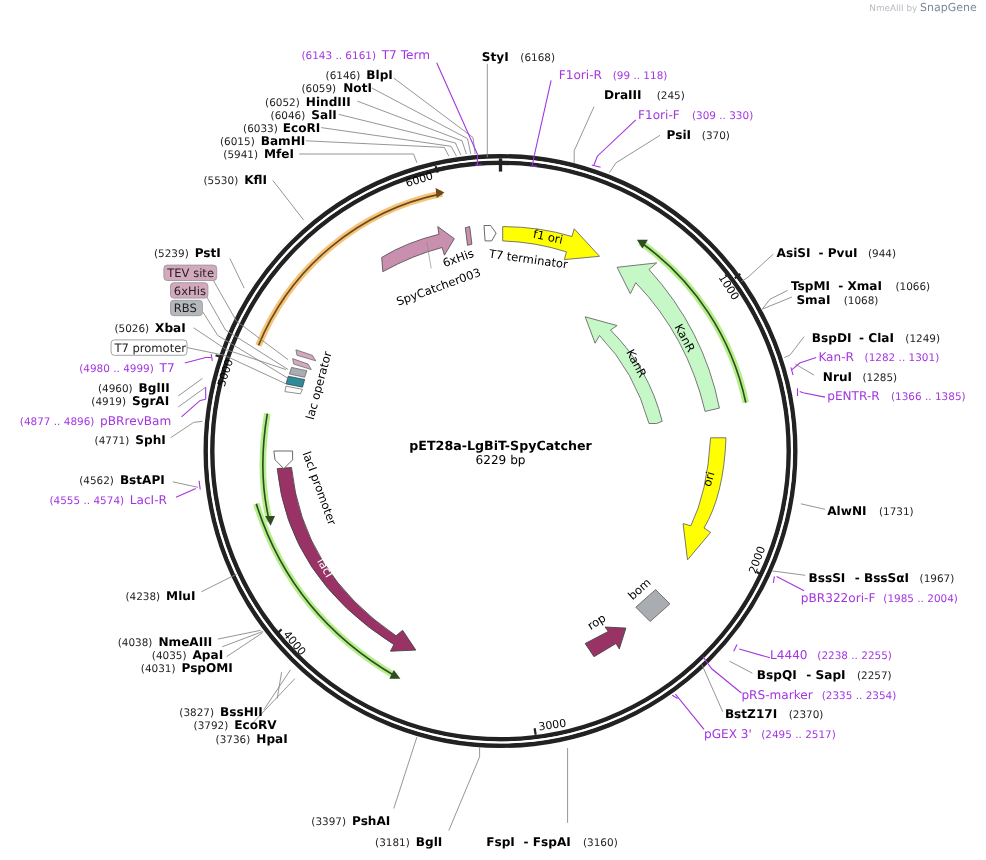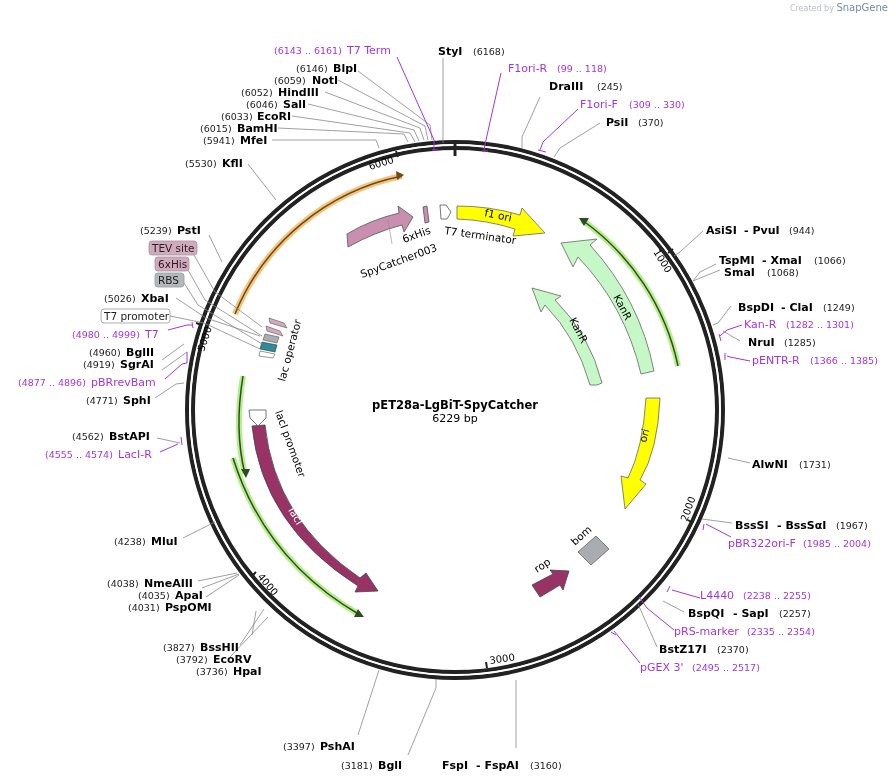--- a/index.html
+++ b/index.html
@@ -13,21 +13,21 @@
   .title{font-family:"DejaVu Sans",sans-serif;font-weight:bold;font-size:11.5px;fill:#000;}
   .subtitle{font-family:"DejaVu Sans",sans-serif;font-size:11px;fill:#000;}
   .tick-label{font-family:"DejaVu Sans",sans-serif;font-size:10px;fill:#000;}
   .watermark{position:absolute;right:8px;top:2px;font-size:8px;color:#b8bcc2;font-family:"DejaVu Sans",sans-serif;}
   .watermark b{color:#7a8a9a;font-weight:normal;font-size:10px;margin-top:24px;}
   .box-label{font-family:"DejaVu Sans",sans-serif;font-size:10.5px;fill:#222;}
 </style>
 </head>
 <body>
 
-<div class="watermark"><span>Created by</span> <b>SnapGene</b></div>
+<div class="watermark"><span>NmeAIII by</span> <b>SnapGene</b></div>
 
 <svg id="map" width="896" height="782" viewBox="0 0 896 782">
 
   <g>
     <circle cx="455" cy="410" r="268" fill="none" stroke="#222" stroke-width="4"></circle>
     <circle cx="455" cy="410" r="262" fill="none" stroke="#222" stroke-width="4"></circle>
     <circle cx="455" cy="410" r="265" fill="none" stroke="#fff" stroke-width="1.5"></circle>
 
     <line x1="455" y1="144" x2="455" y2="156" stroke="#222" stroke-width="3"></line>
   </g>

